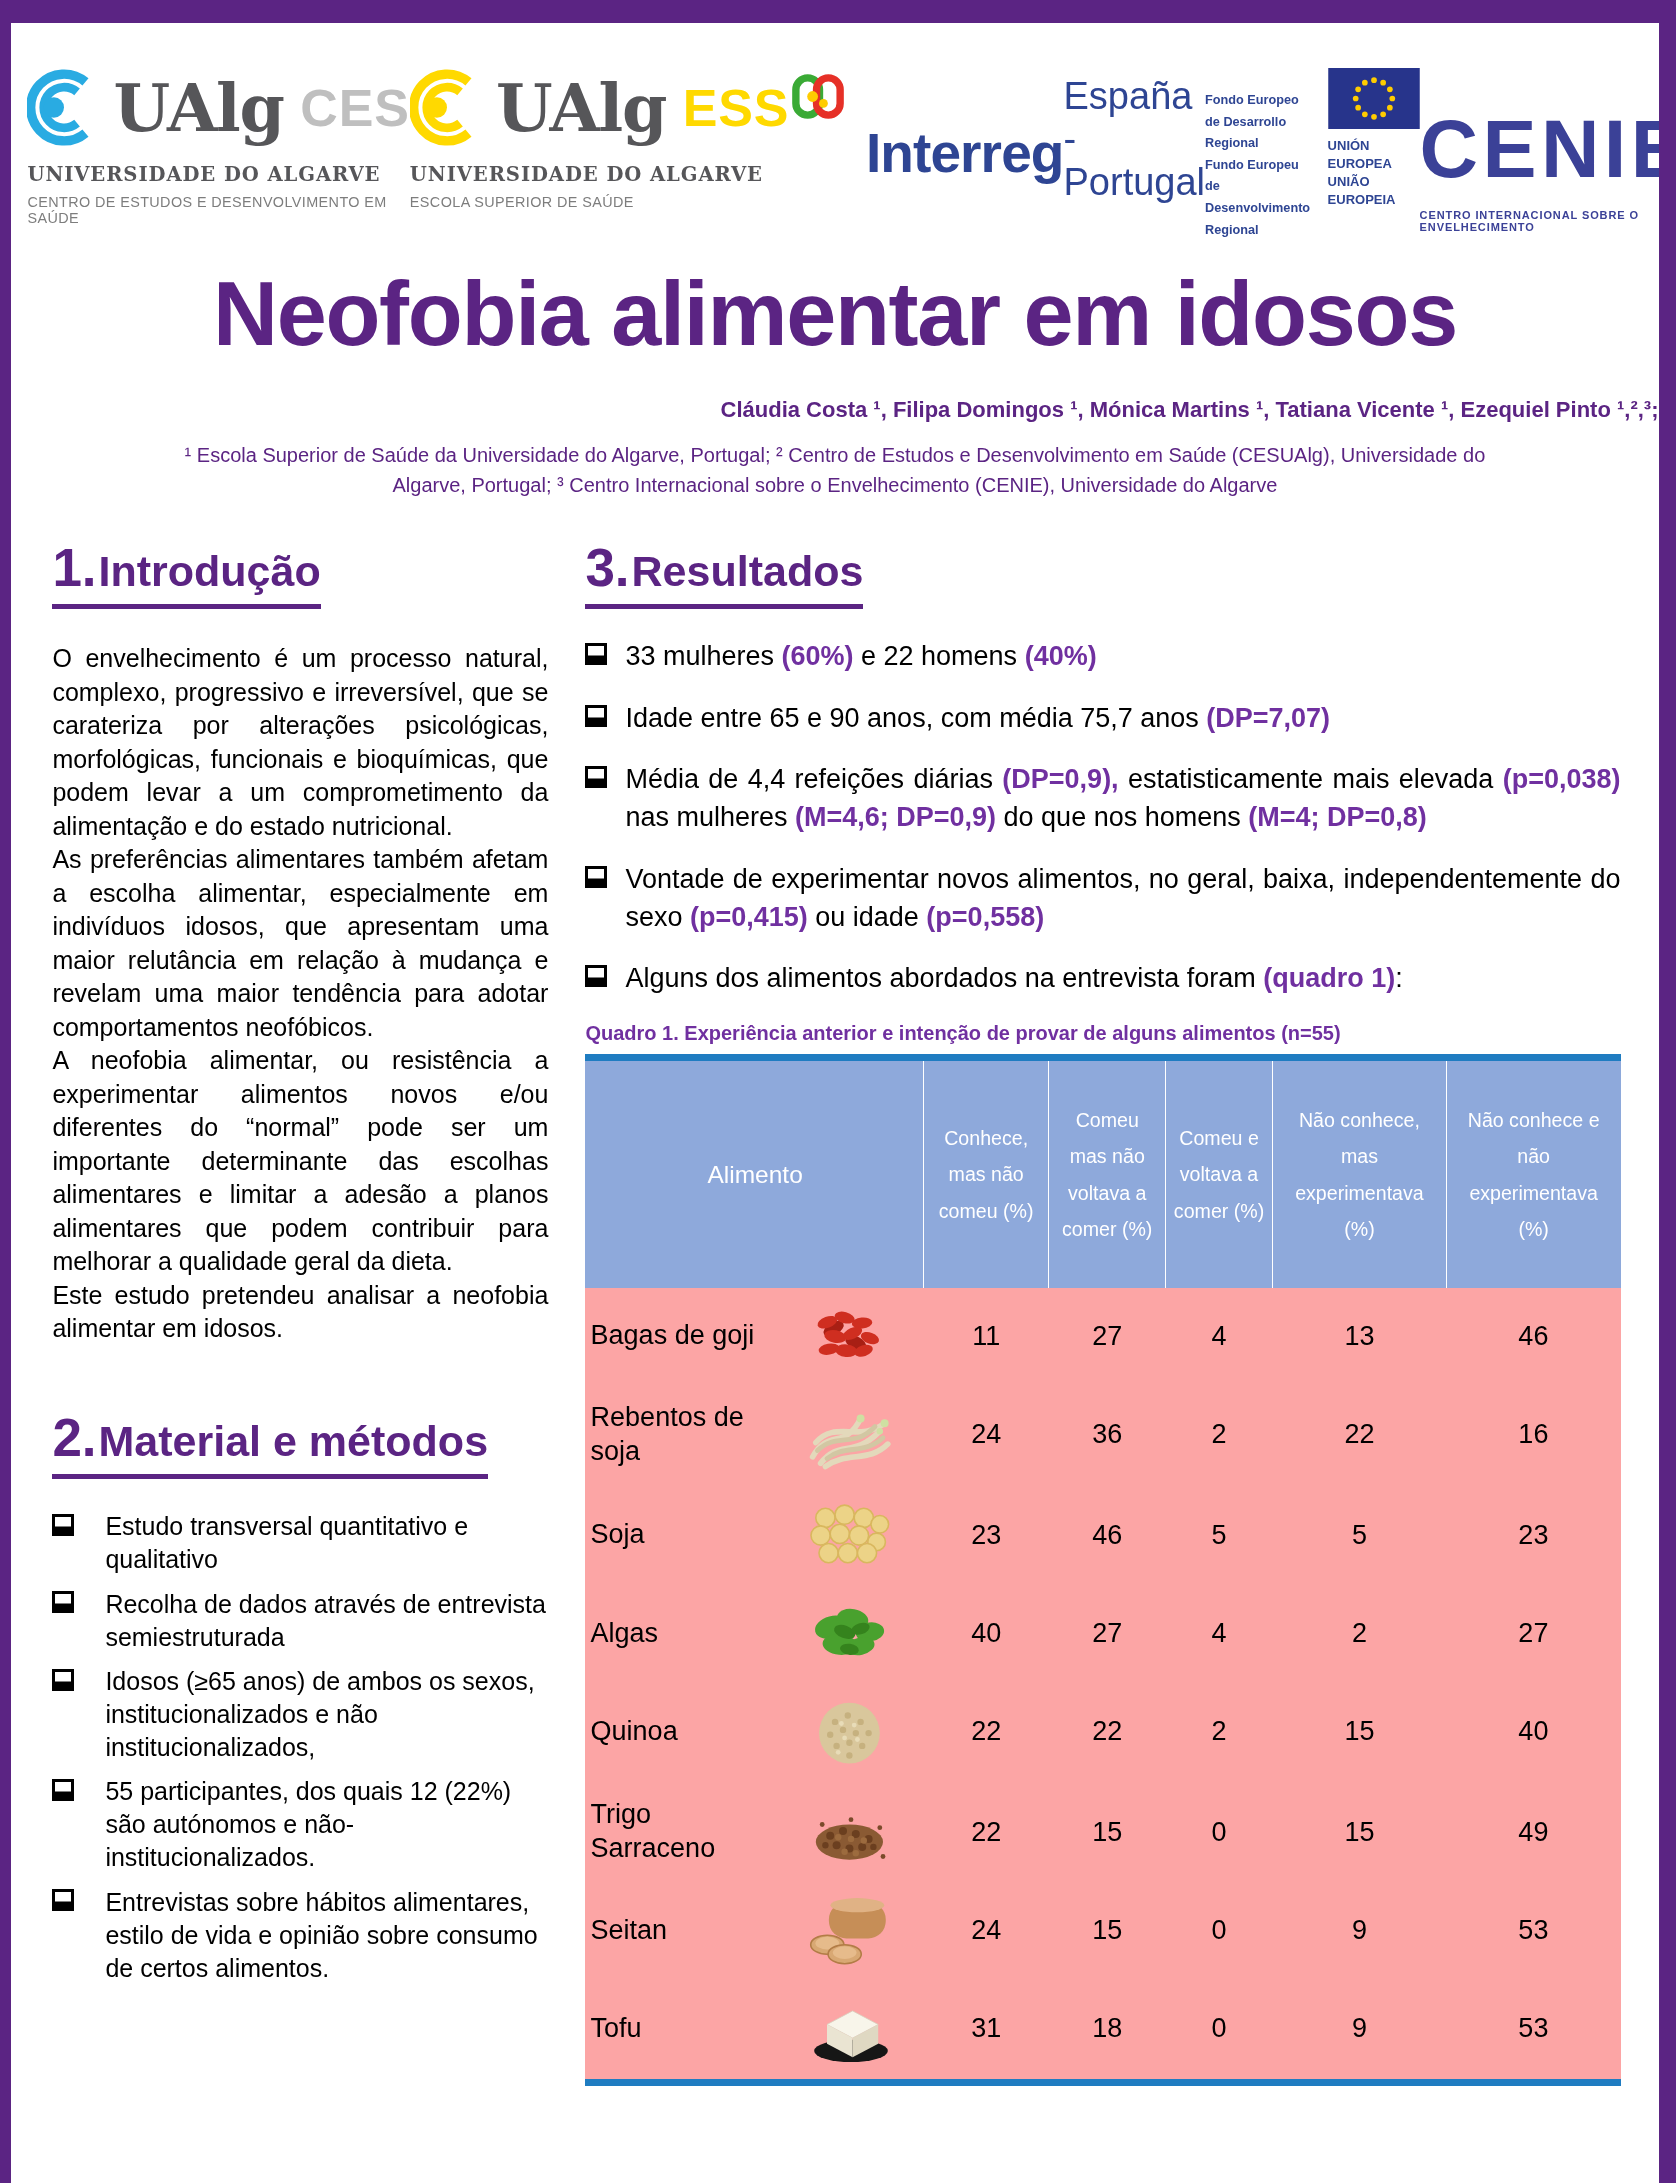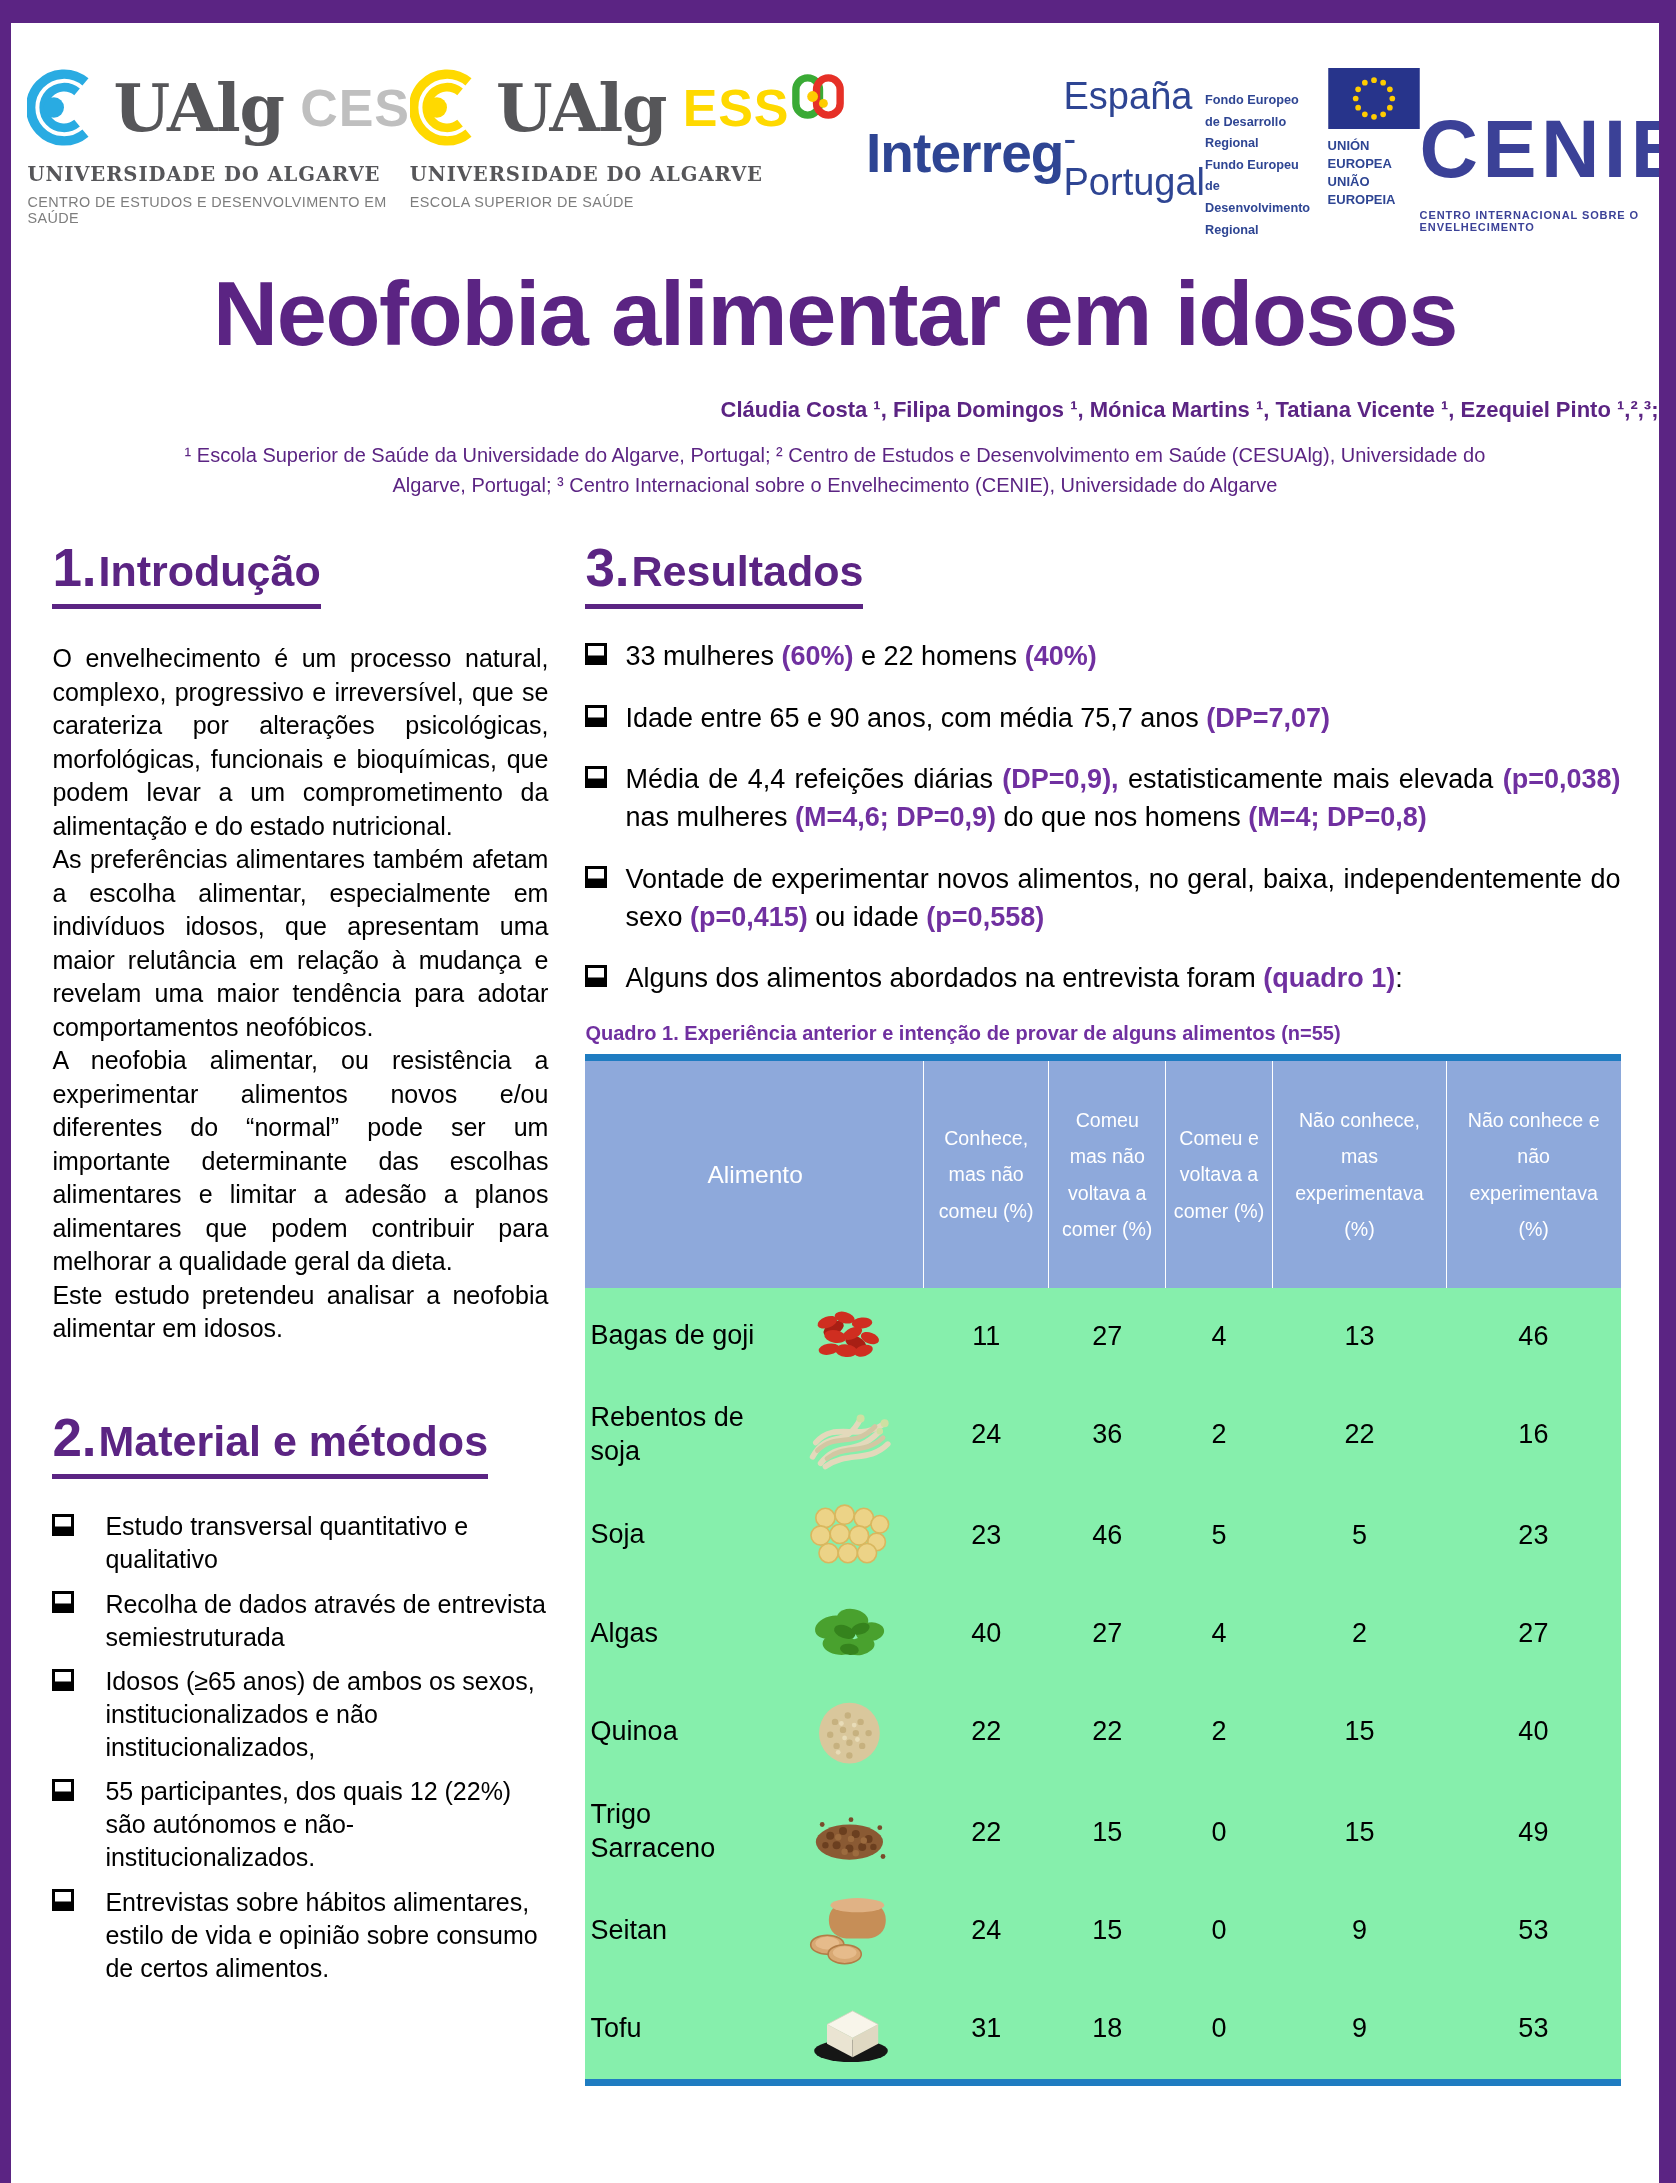--- a/index.html
+++ b/index.html
@@ -63,21 +63,21 @@
   .accent{color:var(--accent,#7030a0);font-weight:bold;}
 
   
   .caption{color:var(--accent,#7030a0);font-weight:bold;font-size:20px;margin:24px 0 9.6px;}
   table.qtable{width:100%;border-collapse:collapse;border-top:7.9px solid var(--table-border-blue,#1f7cc1);
                border-bottom:7px solid var(--table-border-blue,#1f7cc1);}
   .qtable thead th{background:var(--table-header-bg,#8ea9db);color:#fff;font-weight:normal;font-size:19.6px;
                    line-height:1.85;padding:41px 7px;border-right:1.7px solid #fff;text-align:center;vertical-align:middle;}
   .qtable thead th:last-child{border-right:none;}
   .qtable thead th.food-h{font-size:24.5px;padding-left:9px;}
-  .qtable tbody td{font-size:27px;padding:8.7px 4.4px;text-align:center;vertical-align:middle;background:#86efac;}
+  .qtable tbody td{font-size:27px;padding:8.7px 4.4px;text-align:center;vertical-align:middle;background:#fca5a5;}
   .qtable td.food{text-align:left;padding-left:5.2px;line-height:1.25;}
   .qtable td.img-cell svg{display:block;margin:0 auto;}
 </style>
 </head>
 <body>
 
 <div class="inner">
 
   <div class="logos">
 

